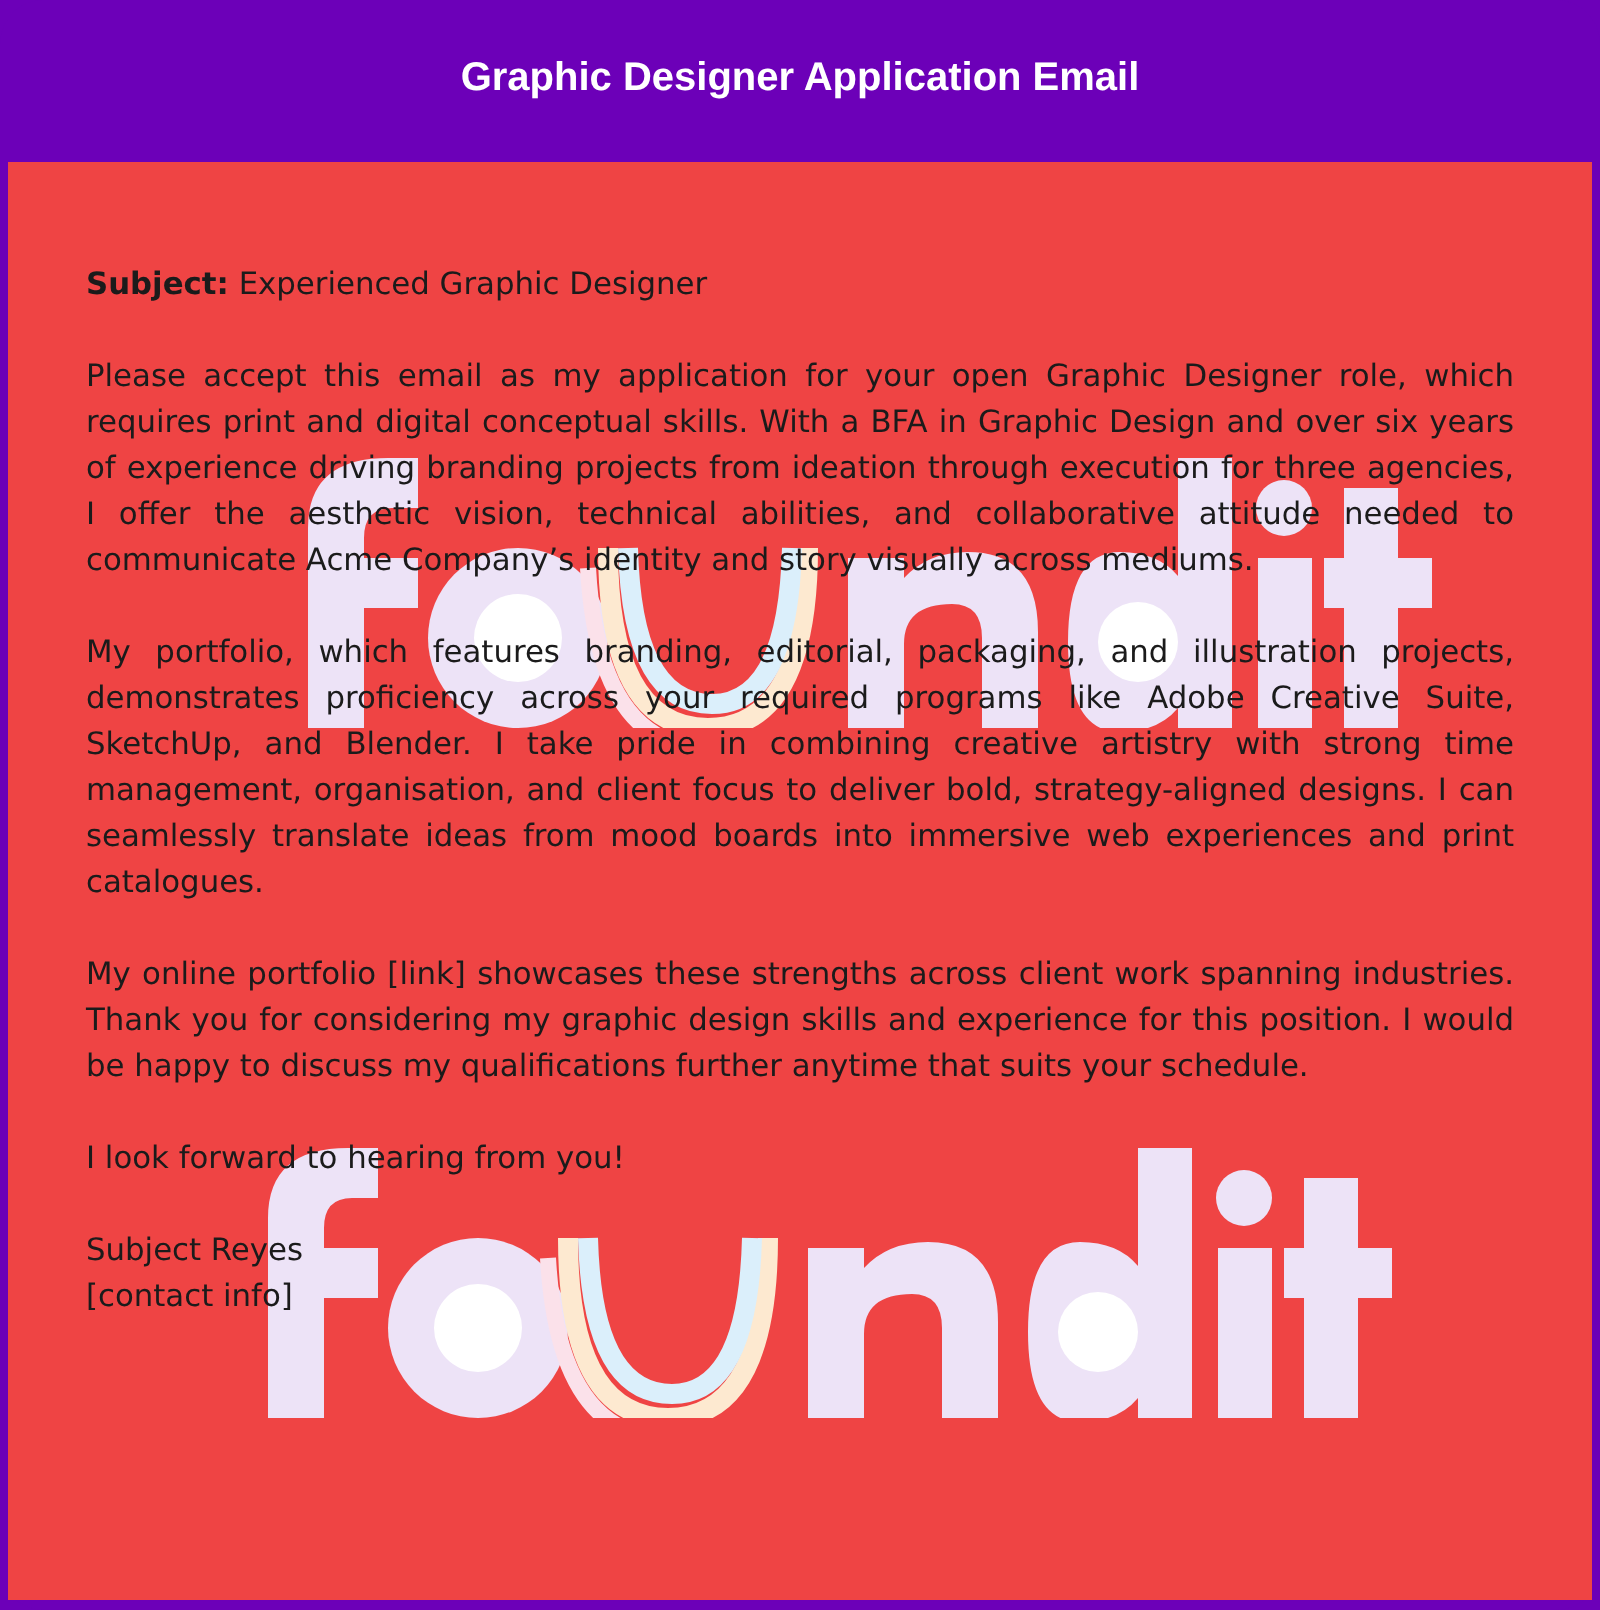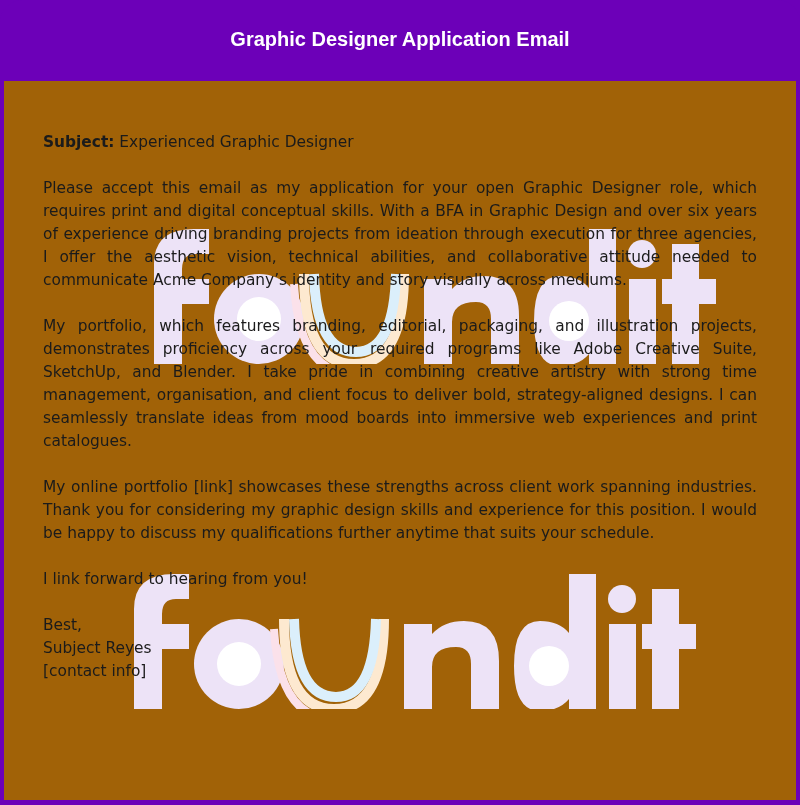--- a/index.html
+++ b/index.html
@@ -14,21 +14,21 @@
       position: absolute; left: 0; top: 0; width: 800px; height: 81px;
       display: flex; align-items: center; justify-content: center;
     }
     .header-title {
       color: #ffffff; font-family: "Liberation Sans", sans-serif;
       font-weight: bold; font-size: 20px; letter-spacing: 0px;
       margin-top: -3px;
     }
     .card {
       position: absolute; left: 4px; top: 81px; width: 792px; height: 719px;
-      background: #a16207; overflow: hidden;
+      background: #ef4444; overflow: hidden;
     }
     .watermark {
       position: absolute; left: 0; width: 792px; height: 140px;
       pointer-events: none;
     }
     .wm1 { top: 143px; }
     .wm2 { top: 488px; }
     .content {
       position: absolute; left: 39px; top: 50px; width: 714px;
       color: #1b1b1b; font-family: "DejaVu Sans", sans-serif;
@@ -96,21 +96,20 @@
         <circle cx="618" cy="30" r="14"></circle>
         <path d="M648 20 H675 V55 H692 V80 H675 V140 H648 V80 H638 V55 H648 Z"></path>
       </g>
     </svg>
 
     <div class="content">
       <p><span class="subject-label">Subject:</span><span> Experienced Graphic Designer</span></p>
       <p>Please accept this email as my application for your open Graphic Designer role, which requires print and digital conceptual skills. With a BFA in Graphic Design and over six years of experience driving branding projects from ideation through execution for three agencies, I offer the aesthetic vision, technical abilities, and collaborative attitude needed to communicate Acme Company’s identity and story visually across mediums.</p>
       <p>My portfolio, which features branding, editorial, packaging, and illustration projects, demonstrates proficiency across your required programs like Adobe Creative Suite, SketchUp, and Blender. I take pride in combining creative artistry with strong time management, organisation, and client focus to deliver bold, strategy-aligned designs. I can seamlessly translate ideas from mood boards into immersive web experiences and print catalogues.</p>
       <p>My online portfolio [link] showcases these strengths across client work spanning industries. Thank you for considering my graphic design skills and experience for this position. I would be happy to discuss my qualifications further anytime that suits your schedule.</p>
-      <p>I link forward to hearing from you!</p>
+      <p>I look forward to hearing from you!</p>
       <p class="last">
-        <span class="signoff-line">Best,</span>
         <span class="signoff-line">Subject Reyes</span>
         <span class="signoff-line">[contact info]</span>
       </p>
     </div>
   </div>
 </div>
 
 </body></html>

